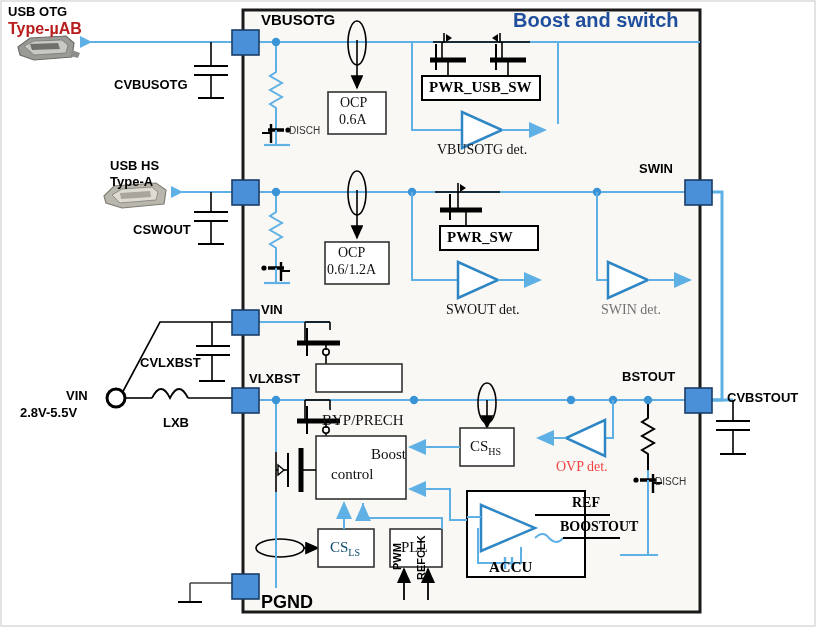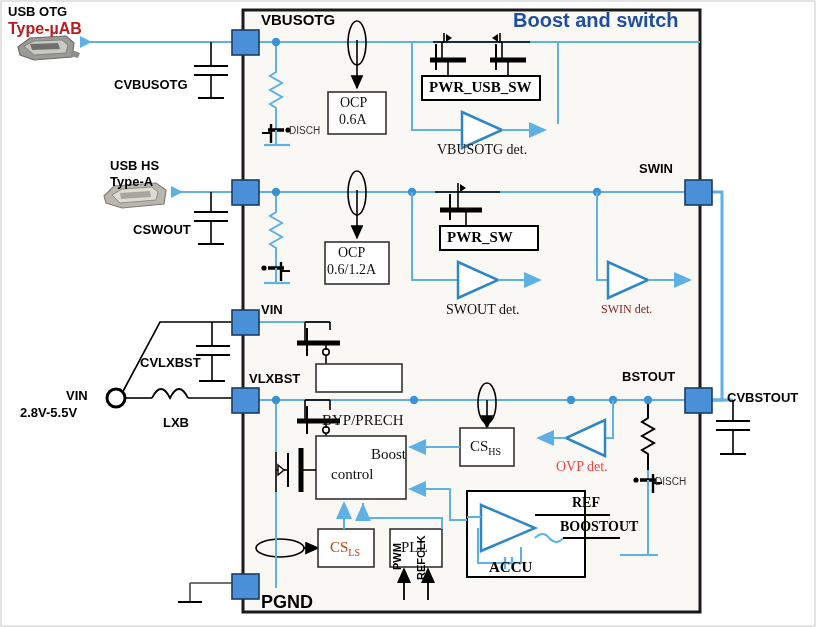--- a/index.html
+++ b/index.html
@@ -292,30 +292,30 @@
   <div class="lbl bold serif" style="left:447px;top:229px;font-size:15px;color:#000;">PWR_SW</div>
 
   <div class="lbl serif" style="left:322px;top:368px;font-size:15px;color:#111;margin-top:44px;">BYP/PRECH</div>
 
   <div class="lbl serif" style="left:335px;top:446px;font-size:15px;color:#111;margin-left:36px;">Boost</div>
   <div class="lbl serif" style="left:331px;top:466px;font-size:15px;color:#111;">control</div>
 
   <div class="lbl serif" style="left:470px;top:438px;font-size:15px;color:#111;">
     <span>CS</span><span style="font-size:10px;vertical-align:sub;">HS</span>
   </div>
-  <div class="lbl serif" style="left:330px;top:539px;font-size:15px;color:#c2410c;">
+  <div class="lbl serif" style="left:330px;top:539px;font-size:15px;color:#0c4a6e;">
     <span>CS</span><span style="font-size:10px;vertical-align:sub;">LS</span>
   </div>
 
   <div class="lbl serif" style="left:401px;top:539px;font-size:15px;color:#111;">PLL</div>
   <div class="lbl bold serif" style="left:489px;top:559px;font-size:15px;color:#000;">ACCU</div>
 
   <div class="lbl serif" style="left:437px;top:142px;font-size:14px;color:#111;">VBUSOTG det.</div>
   <div class="lbl serif" style="left:446px;top:302px;font-size:14px;color:#111;">SWOUT det.</div>
-  <div class="lbl serif" style="left:601px;top:302px;font-size:12px;color:#7f1d1d;">SWIN det.</div>
+  <div class="lbl serif" style="left:601px;top:302px;font-size:14px;color:#737373;">SWIN det.</div>
   <div class="lbl serif" style="left:556px;top:459px;font-size:14px;color:#ef4444;">OVP det.</div>
 
   <div class="lbl" style="left:289px;top:125px;font-size:10px;color:#333;">DISCH</div>
   <div class="lbl" style="left:655px;top:476px;font-size:10px;color:#333;">DISCH</div>
 
   <div class="lbl bold serif" style="left:572px;top:495px;font-size:14px;color:#000;">REF</div>
   <div class="lbl bold serif" style="left:560px;top:519px;font-size:14px;color:#000;">BOOSTOUT</div>
 
   <div class="lbl bold" style="left:391px;top:570px;font-size:11px;color:#000;transform:rotate(-90deg);transform-origin:left top;">PWM</div>
   <div class="lbl bold" style="left:415px;top:580px;font-size:11px;color:#000;transform:rotate(-90deg);transform-origin:left top;">REFCLK</div>

